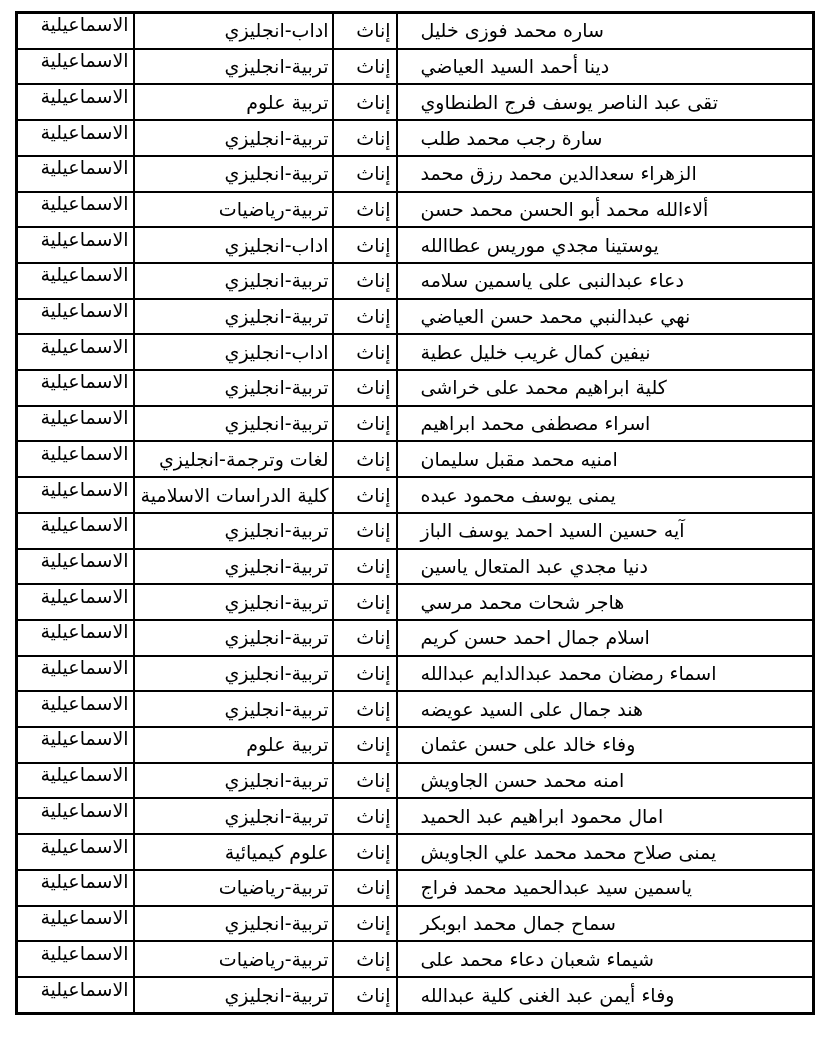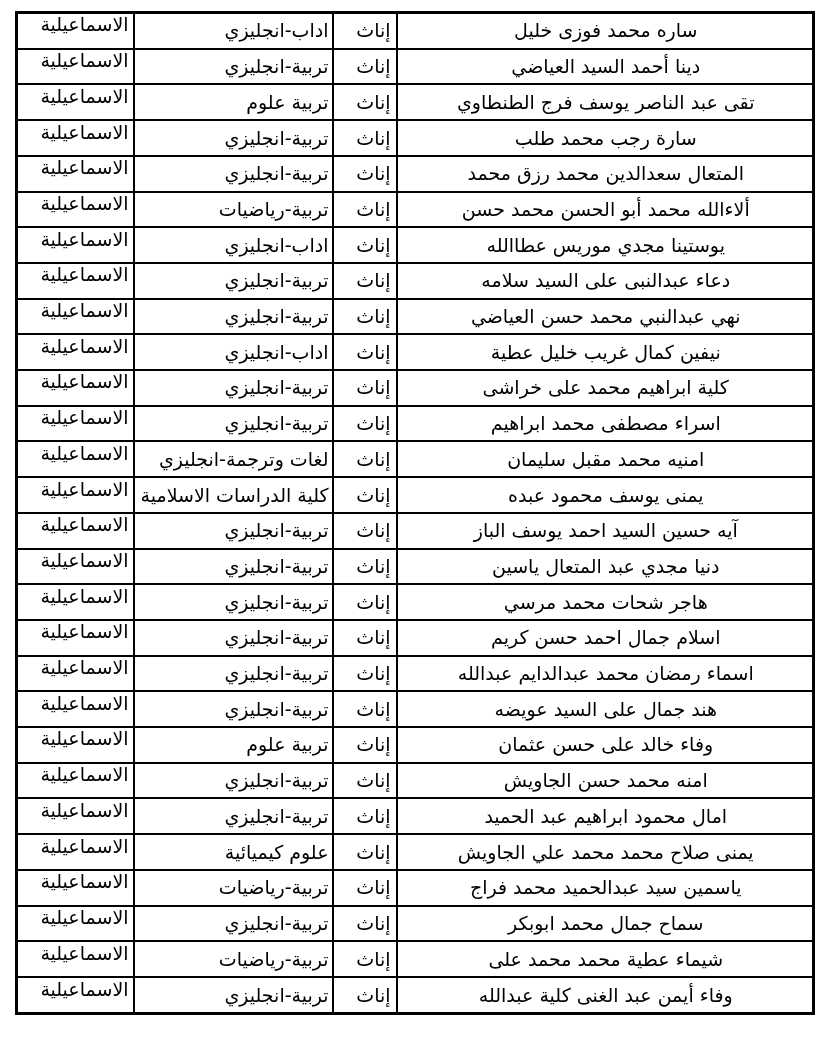--- a/index.html
+++ b/index.html
@@ -23,22 +23,22 @@
   }
   table.student-table td {
     border: 2px solid #000;
     vertical-align: middle;
     font-size: 19px;
     color: #000;
     height: 33px;
     line-height: 1.1;
   }
   td.col-name {
-    text-align: center;
-    padding: 0 4px 0 6px;
+    text-align: left;
+    padding: 0 4px 0 23px;
     white-space: nowrap;
     overflow: hidden;
   }
   td.col-gender {
     text-align: right;
     padding: 0 5px 0 8px;
     white-space: nowrap;
     overflow: hidden;
   }
   td.col-spec {
@@ -84,39 +84,39 @@
     <td class="col-spec">تربية علوم</td>
     <td class="col-gov">الاسماعيلية</td>
   </tr>
         <tr>
     <td class="col-name">سارة رجب محمد طلب</td>
     <td class="col-gender">إناث</td>
     <td class="col-spec">تربية-انجليزي</td>
     <td class="col-gov">الاسماعيلية</td>
   </tr>
         <tr>
-    <td class="col-name">المتعال سعدالدين محمد رزق محمد</td>
+    <td class="col-name">الزهراء سعدالدين محمد رزق محمد</td>
     <td class="col-gender">إناث</td>
     <td class="col-spec">تربية-انجليزي</td>
     <td class="col-gov">الاسماعيلية</td>
   </tr>
         <tr>
     <td class="col-name">ألاءالله محمد أبو الحسن محمد حسن</td>
     <td class="col-gender">إناث</td>
     <td class="col-spec">تربية-رياضيات</td>
     <td class="col-gov">الاسماعيلية</td>
   </tr>
         <tr>
     <td class="col-name">يوستينا مجدي موريس عطاالله</td>
     <td class="col-gender">إناث</td>
     <td class="col-spec">اداب-انجليزي</td>
     <td class="col-gov">الاسماعيلية</td>
   </tr>
         <tr>
-    <td class="col-name">دعاء عبدالنبى على السيد سلامه</td>
+    <td class="col-name">دعاء عبدالنبى على ياسمين سلامه</td>
     <td class="col-gender">إناث</td>
     <td class="col-spec">تربية-انجليزي</td>
     <td class="col-gov">الاسماعيلية</td>
   </tr>
         <tr>
     <td class="col-name">نهي عبدالنبي محمد حسن العياضي</td>
     <td class="col-gender">إناث</td>
     <td class="col-spec">تربية-انجليزي</td>
     <td class="col-gov">الاسماعيلية</td>
   </tr>
@@ -216,21 +216,21 @@
     <td class="col-spec">تربية-رياضيات</td>
     <td class="col-gov">الاسماعيلية</td>
   </tr>
         <tr>
     <td class="col-name">سماح جمال محمد ابوبكر</td>
     <td class="col-gender">إناث</td>
     <td class="col-spec">تربية-انجليزي</td>
     <td class="col-gov">الاسماعيلية</td>
   </tr>
         <tr>
-    <td class="col-name">شيماء عطية محمد محمد على</td>
+    <td class="col-name">شيماء شعبان دعاء محمد على</td>
     <td class="col-gender">إناث</td>
     <td class="col-spec">تربية-رياضيات</td>
     <td class="col-gov">الاسماعيلية</td>
   </tr>
         <tr>
     <td class="col-name">وفاء أيمن عبد الغنى كلية عبدالله</td>
     <td class="col-gender">إناث</td>
     <td class="col-spec">تربية-انجليزي</td>
     <td class="col-gov">الاسماعيلية</td>
   </tr>

